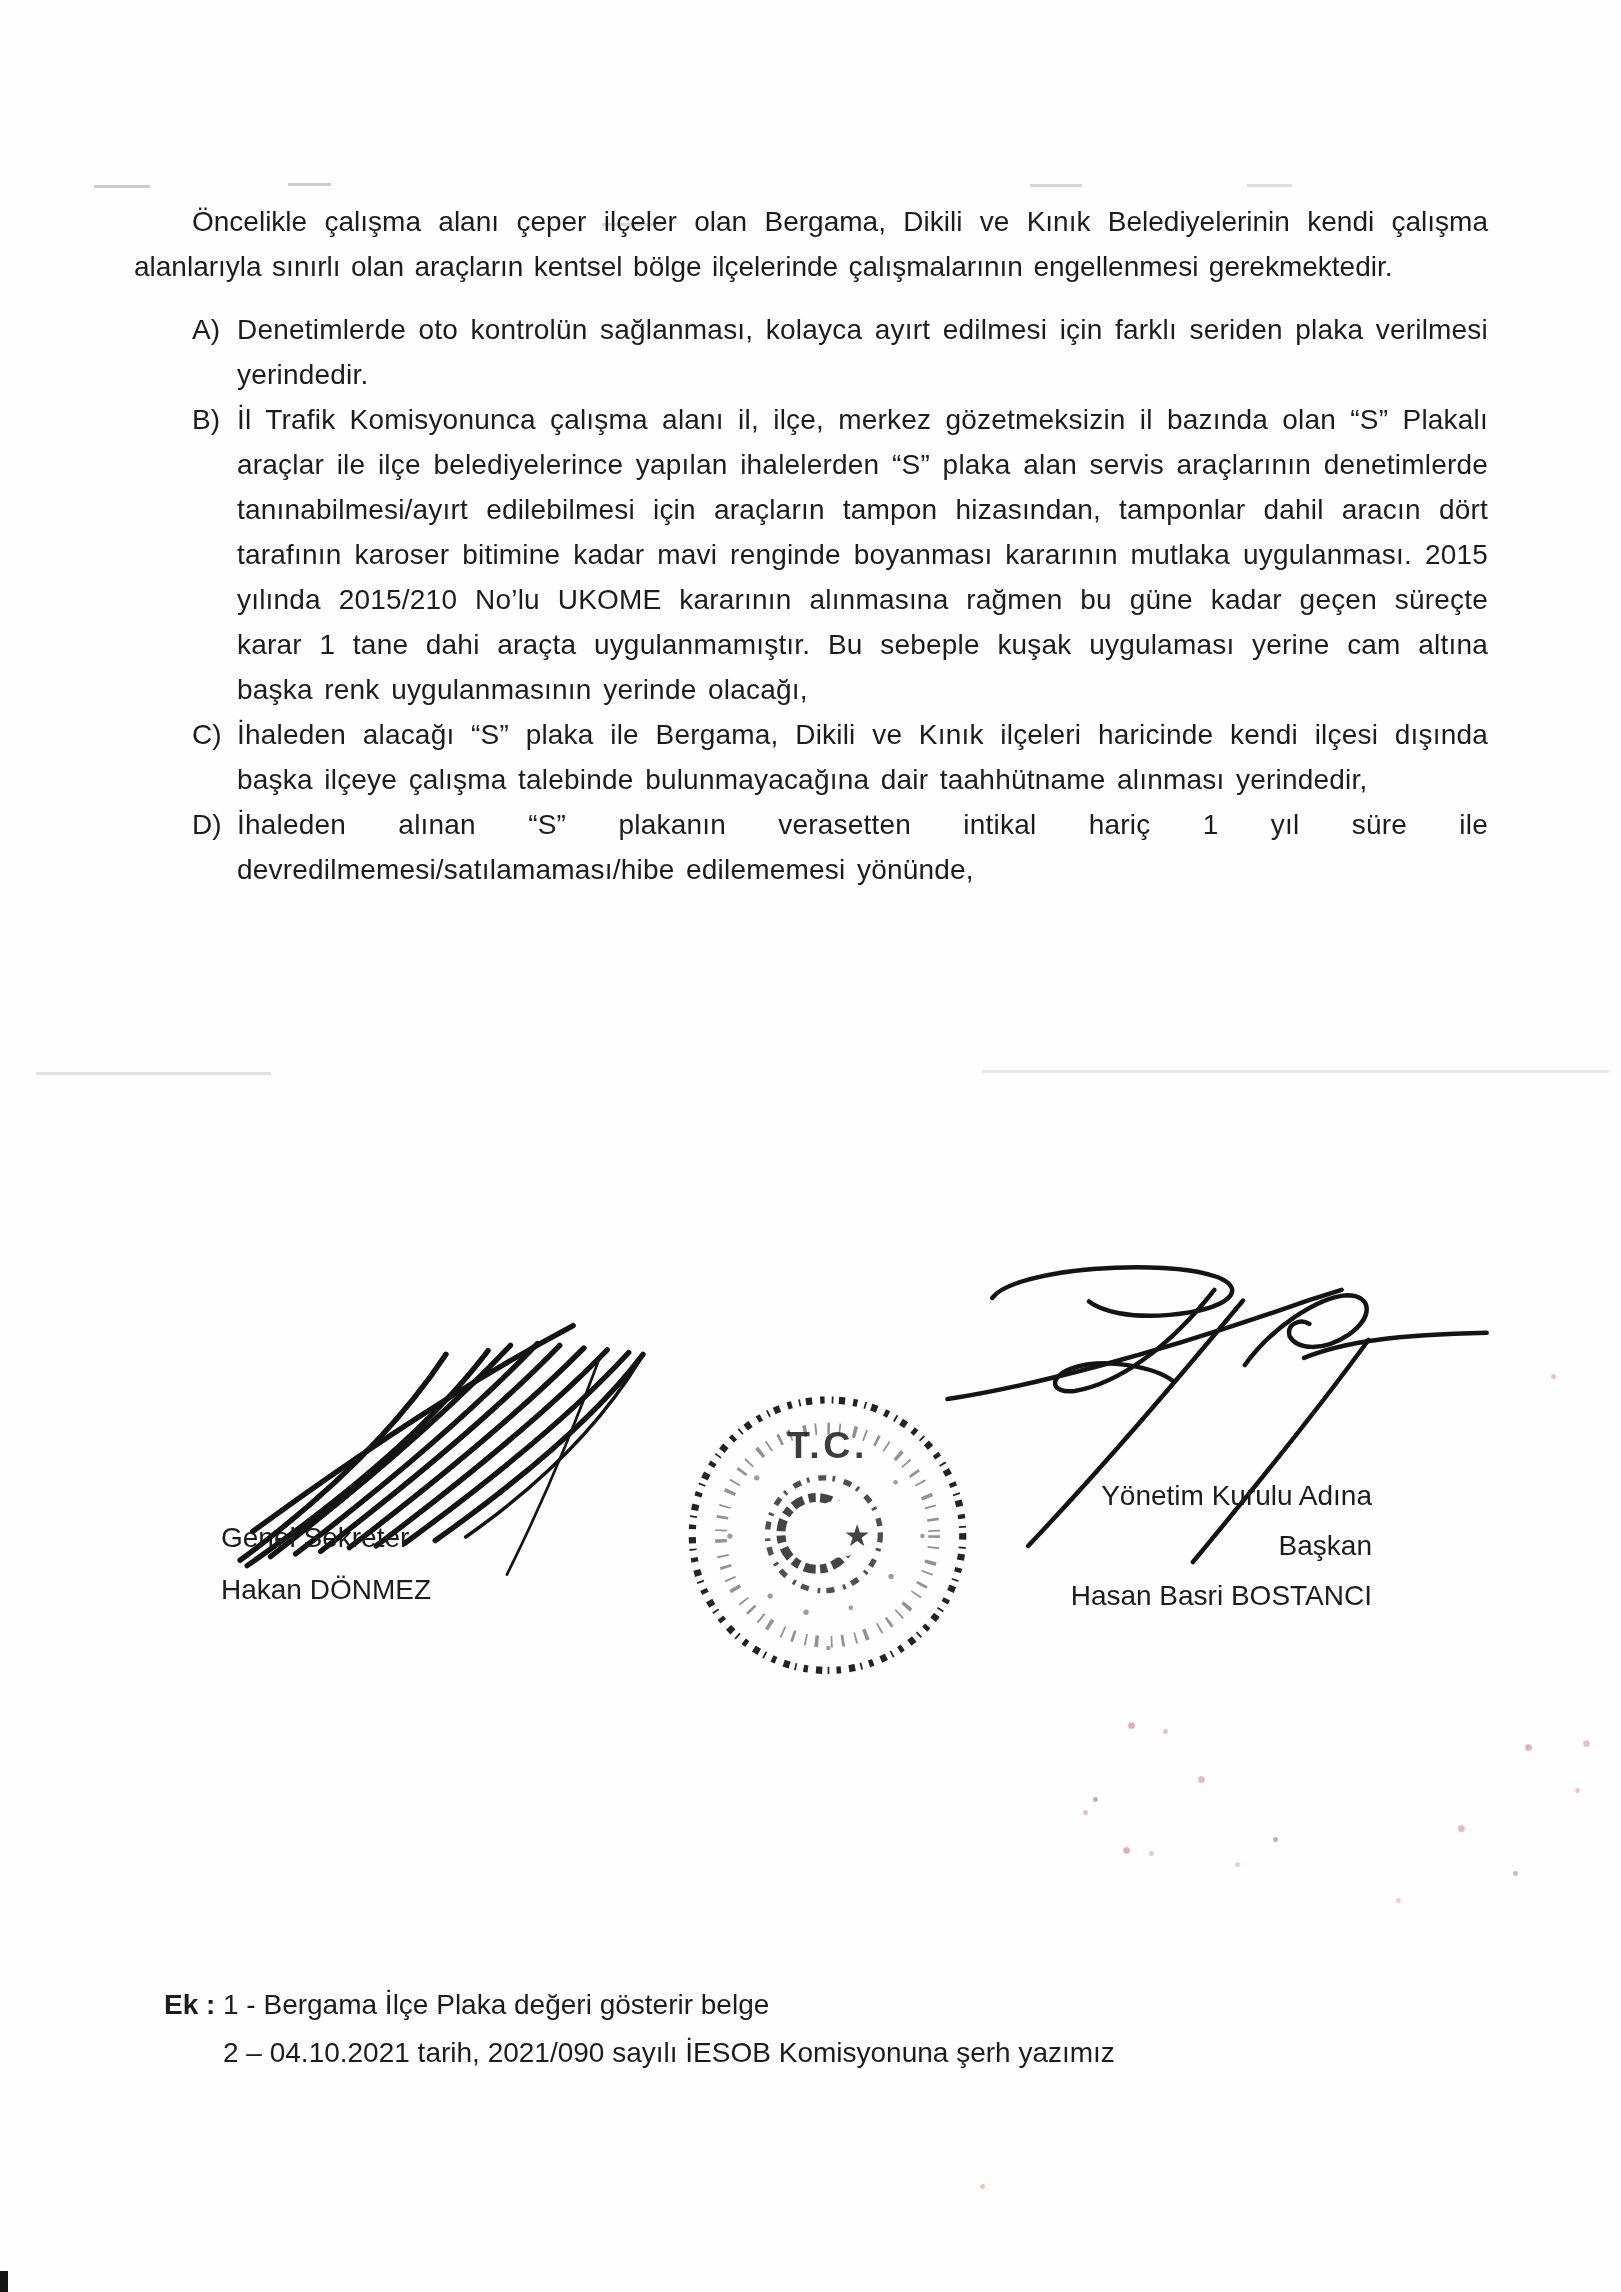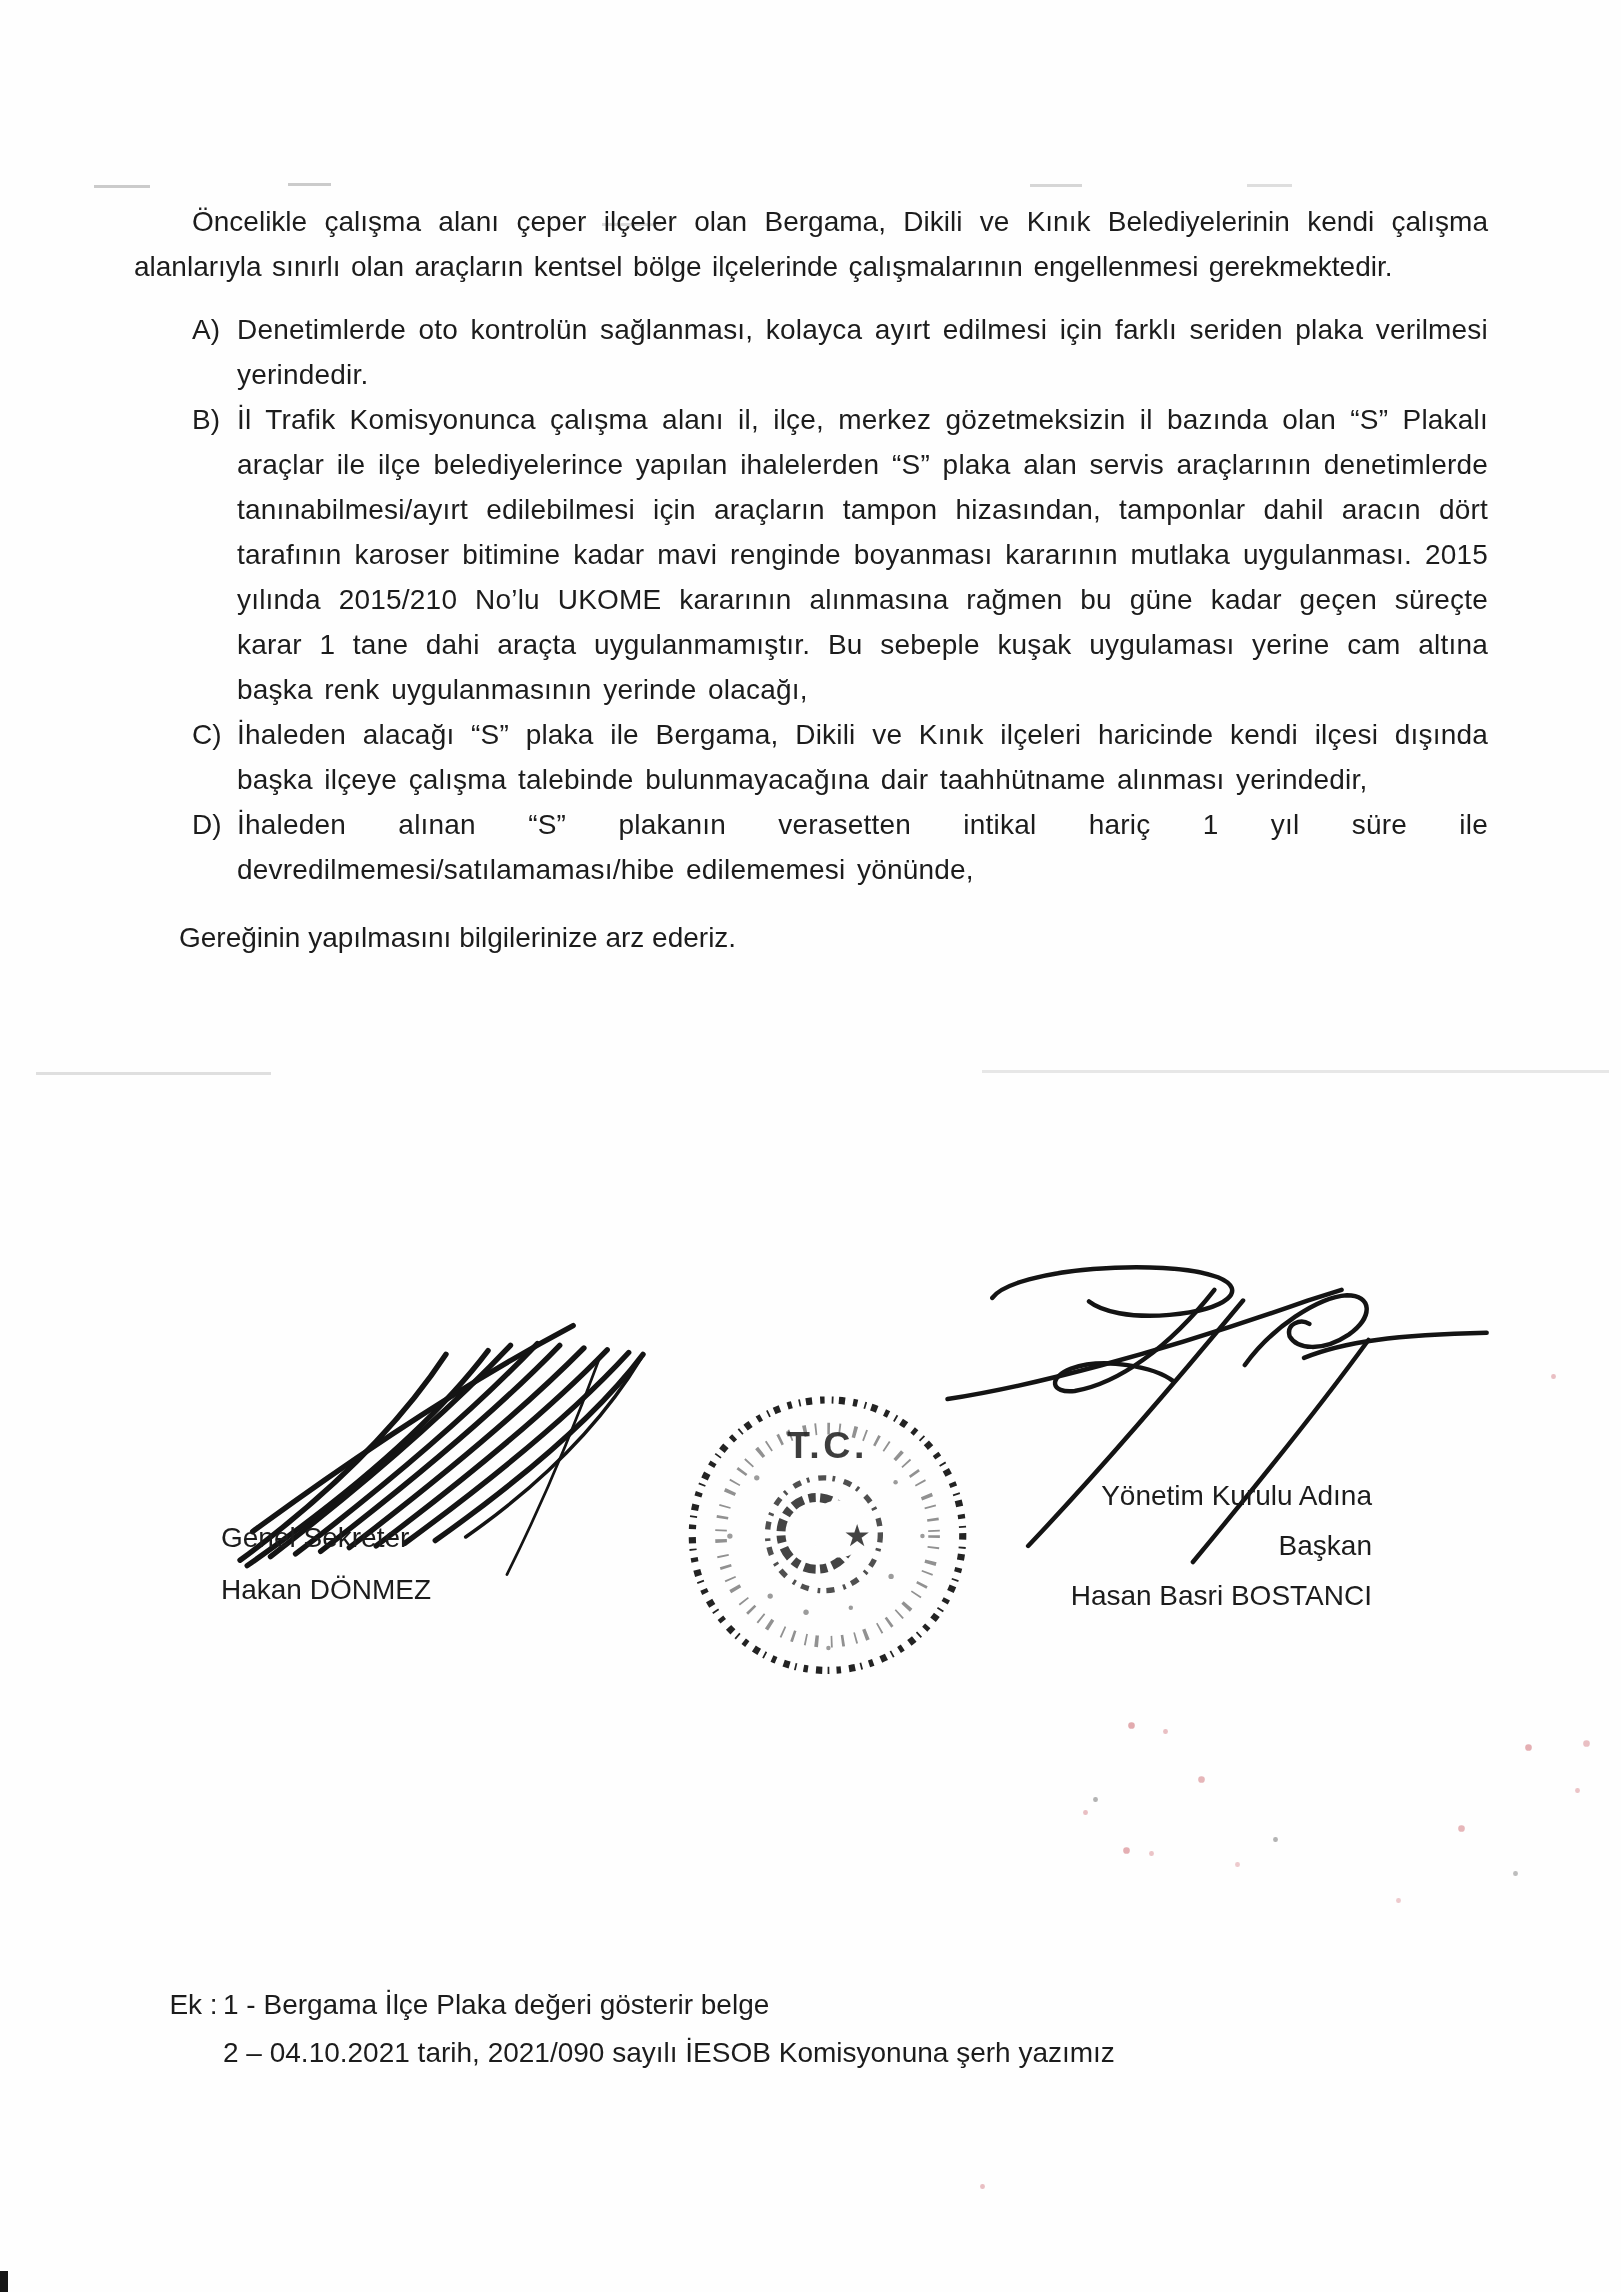--- a/index.html
+++ b/index.html
@@ -37,21 +37,21 @@
   }
   .sig-right{
     position:absolute;left:969px;top:1471px;width:403px;
     font-size:28px;line-height:50px;text-align:right;
   }
   
   .ek{
     position:absolute;left:164px;top:1981px;
     font-size:28px;line-height:48px;display:flex;
   }
-  .ek-label{font-weight:normal;width:59px;text-align:center;}
+  .ek-label{font-weight:bold;width:59px;}
   
   .sig-layer{position:absolute;left:0;top:0;pointer-events:none;}
   .fold-line{position:absolute;height:2.7px;background:rgba(0,0,0,.12);}
   .fold-left{left:36px;top:1072px;width:235px;}
   .fold-right{left:982px;top:1070px;width:627px;background:rgba(0,0,0,.09);}
   .dash{position:absolute;height:2.7px;background:rgba(110,110,110,.35);}
   .dash1{left:94px;top:185px;width:56px;}
   .dash2{left:288px;top:183px;width:43px;}
   .dash3{left:602px;top:223px;width:59px;background:rgba(110,110,110,.25);}
   .dash4{left:1030px;top:184px;width:52px;background:rgba(110,110,110,.28);}
@@ -110,21 +110,20 @@
       <div class="list-item">
         <span class="list-label">C)</span>
         <span class="list-text">İhaleden alacağı “S” plaka ile Bergama, Dikili ve Kınık ilçeleri haricinde kendi ilçesi dışında başka ilçeye çalışma talebinde bulunmayacağına dair taahhütname alınması yerindedir,</span>
       </div>
       <div class="list-item">
         <span class="list-label">D)</span>
         <span class="list-text">İhaleden alınan “S” plakanın verasetten intikal hariç 1 yıl süre ile devredilmemesi/satılamaması/hibe edilememesi yönünde,</span>
       </div>
     </div>
 
-    <p class="closing">Gereğinin yapılmasını bilgilerinize arz ederiz.</p>
   </div>
 
   <svg class="sig-layer" width="1621" height="2293" viewBox="0 0 1810 2560">
 
     <g stroke="#141414" stroke-width="6" fill="none" stroke-linecap="round">
       <path d="M 268 1742 Q 420 1630 498 1512"></path>
       <path d="M 276 1748 Q 460 1620 545 1508"></path>
       <path d="M 302 1738 Q 470 1608 570 1502"></path>
       <path d="M 330 1735 Q 500 1605 600 1500"></path>
       <path d="M 358 1732 Q 530 1600 625 1502"></path>

